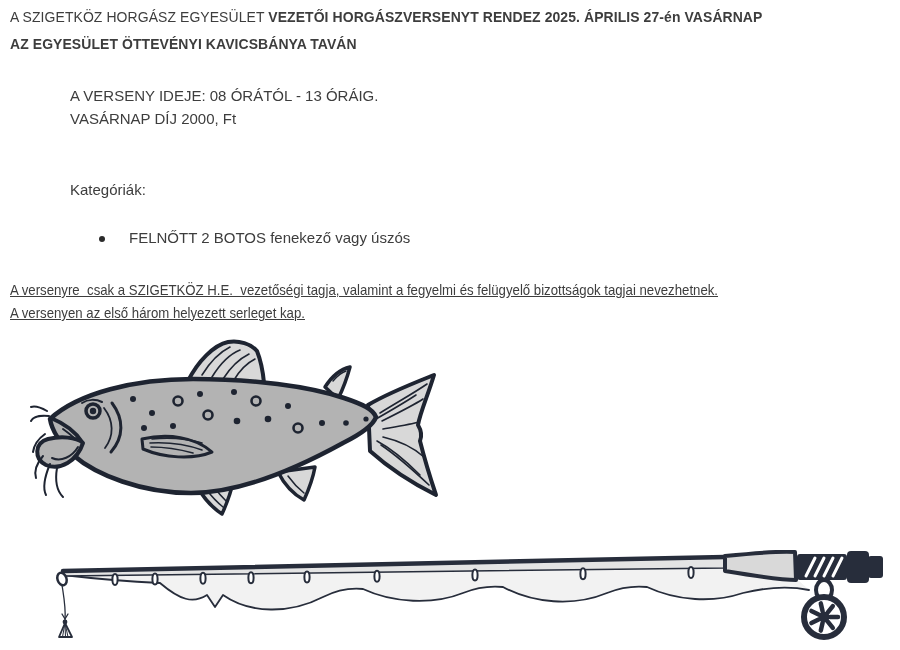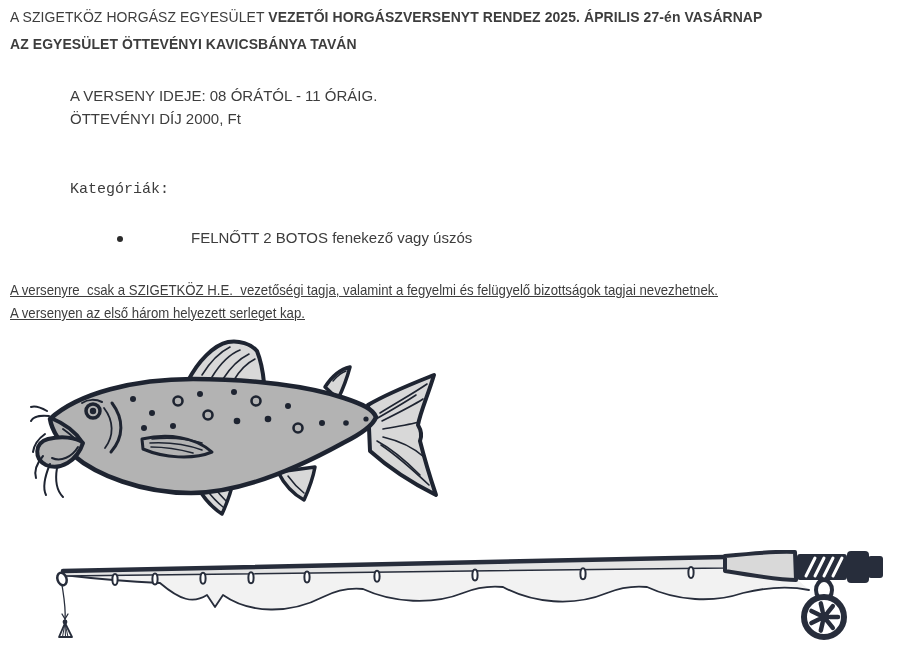--- a/index.html
+++ b/index.html
@@ -20,27 +20,27 @@
 </style>
 </head>
 <body>
 
 <div class="abs head-line condensed" style="left:10px;top:7px;">
   <span>A SZIGETKÖZ HORGÁSZ EGYESÜLET </span><span class="bold">VEZETŐI HORGÁSZVERSENYT RENDEZ 2025. ÁPRILIS 27-én VASÁRNAP</span>
 </div>
 <div class="abs head-line condensed bold" style="left:10px;top:34px;">AZ EGYESÜLET ÖTTEVÉNYI KAVICSBÁNYA TAVÁN</div>
 
 <div class="abs" style="left:70px;top:84px;">
-  <div class="body-line">A VERSENY IDEJE: 08 ÓRÁTÓL - 11 ÓRÁIG.</div>
-  <div class="body-line">ÖTTEVÉNYI DÍJ 2000, Ft</div>
+  <div class="body-line">A VERSENY IDEJE: 08 ÓRÁTÓL - 13 ÓRÁIG.</div>
+  <div class="body-line">VASÁRNAP DÍJ 2000, Ft</div>
 </div>
 
-<div class="abs body-line" style="left:70px;top:178px;font-family:Liberation Mono, monospace;">Kategóriák:</div>
+<div class="abs body-line" style="left:70px;top:178px;">Kategóriák:</div>
 
-<div class="abs bullet-row" style="left:117px;top:229px;gap:44px;">
+<div class="abs bullet-row" style="left:99px;top:229px;">
   <span class="bullet"></span>
   <span class="bullet-label">FELNŐTT 2 BOTOS fenekező vagy úszós</span>
 </div>
 
 <div class="abs" style="left:10px;top:278px;text-decoration:underline;">
   <div class="body-line condensed88">A versenyre&nbsp; csak a SZIGETKÖZ H.E.&nbsp; vezetőségi tagja, valamint a fegyelmi és felügyelő bizottságok tagjai nevezhetnek.</div>
   <div class="body-line condensed88">A versenyen az első három helyezett serleget kap.</div>
 </div>
 
 <svg class="abs" style="left:30px;top:335px;" width="435" height="185" viewBox="0 0 435 185" aria-hidden="true">

